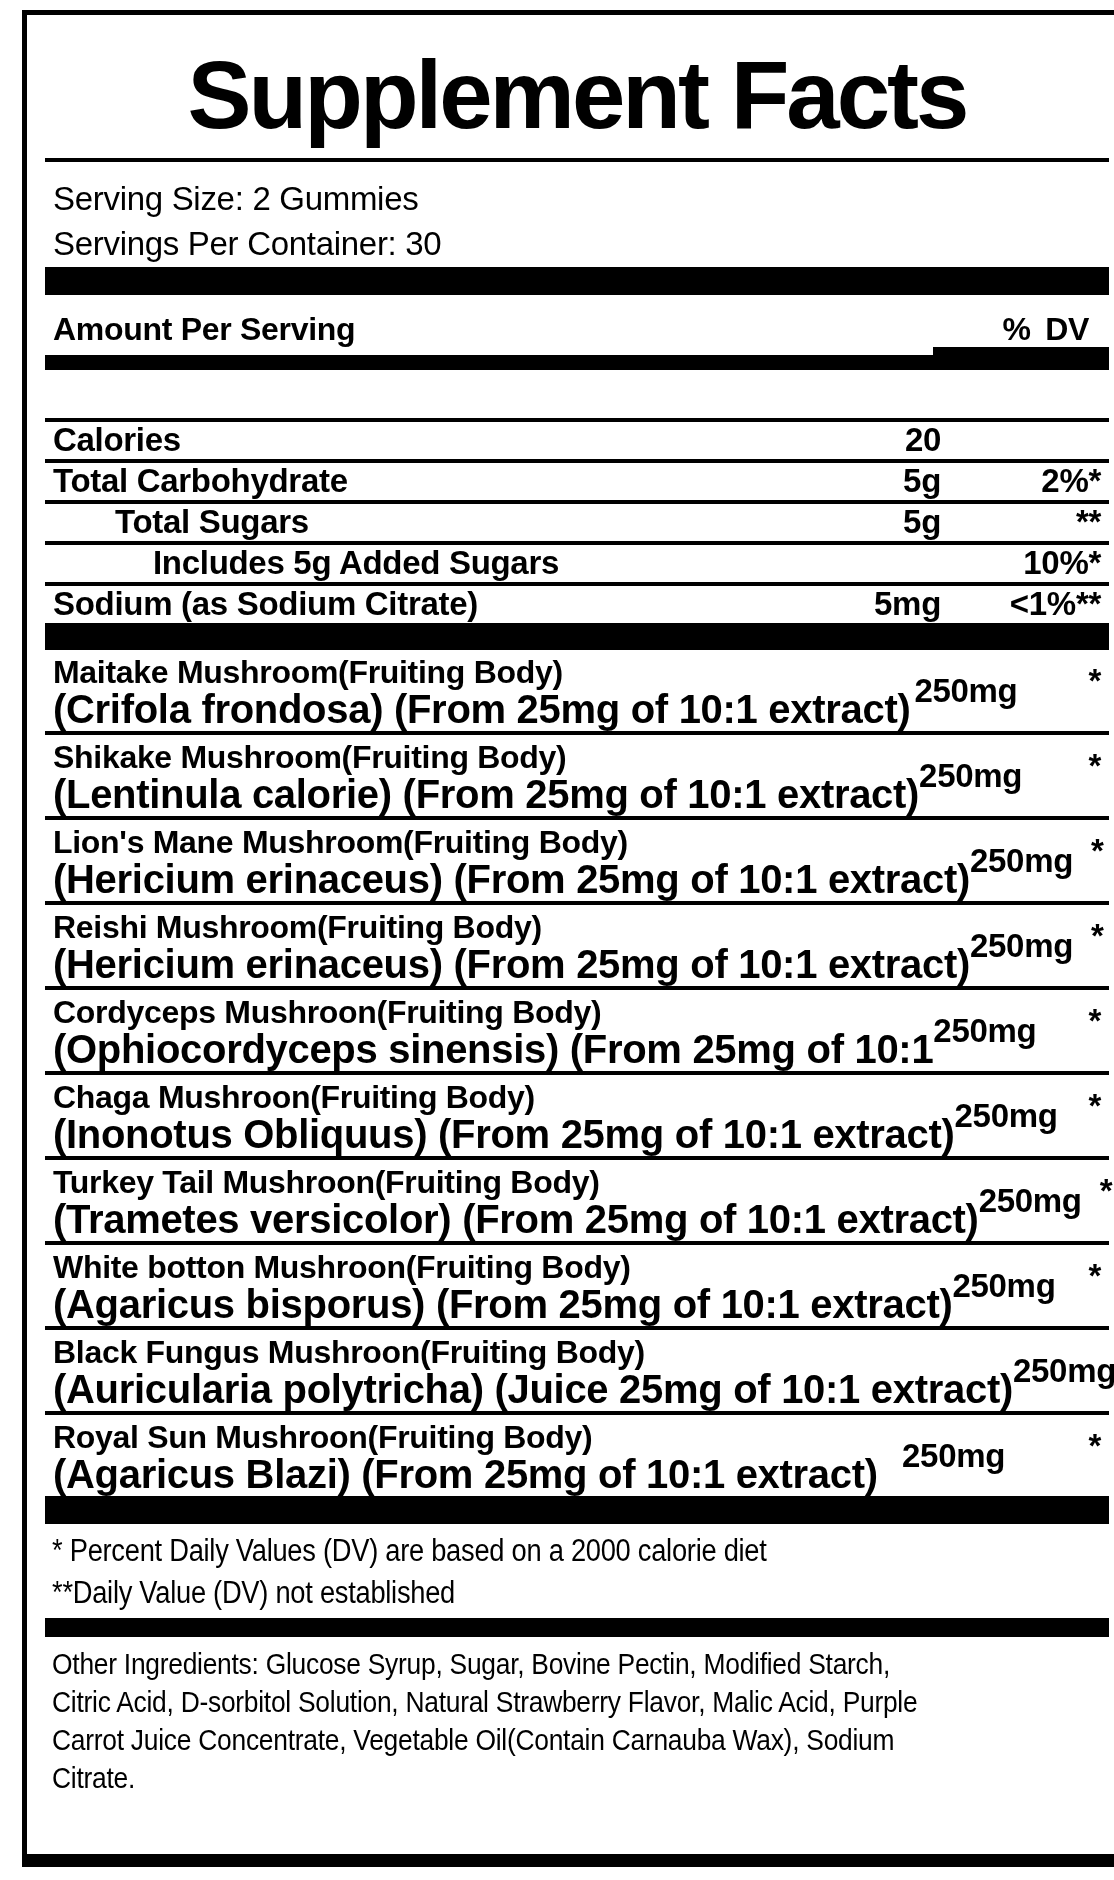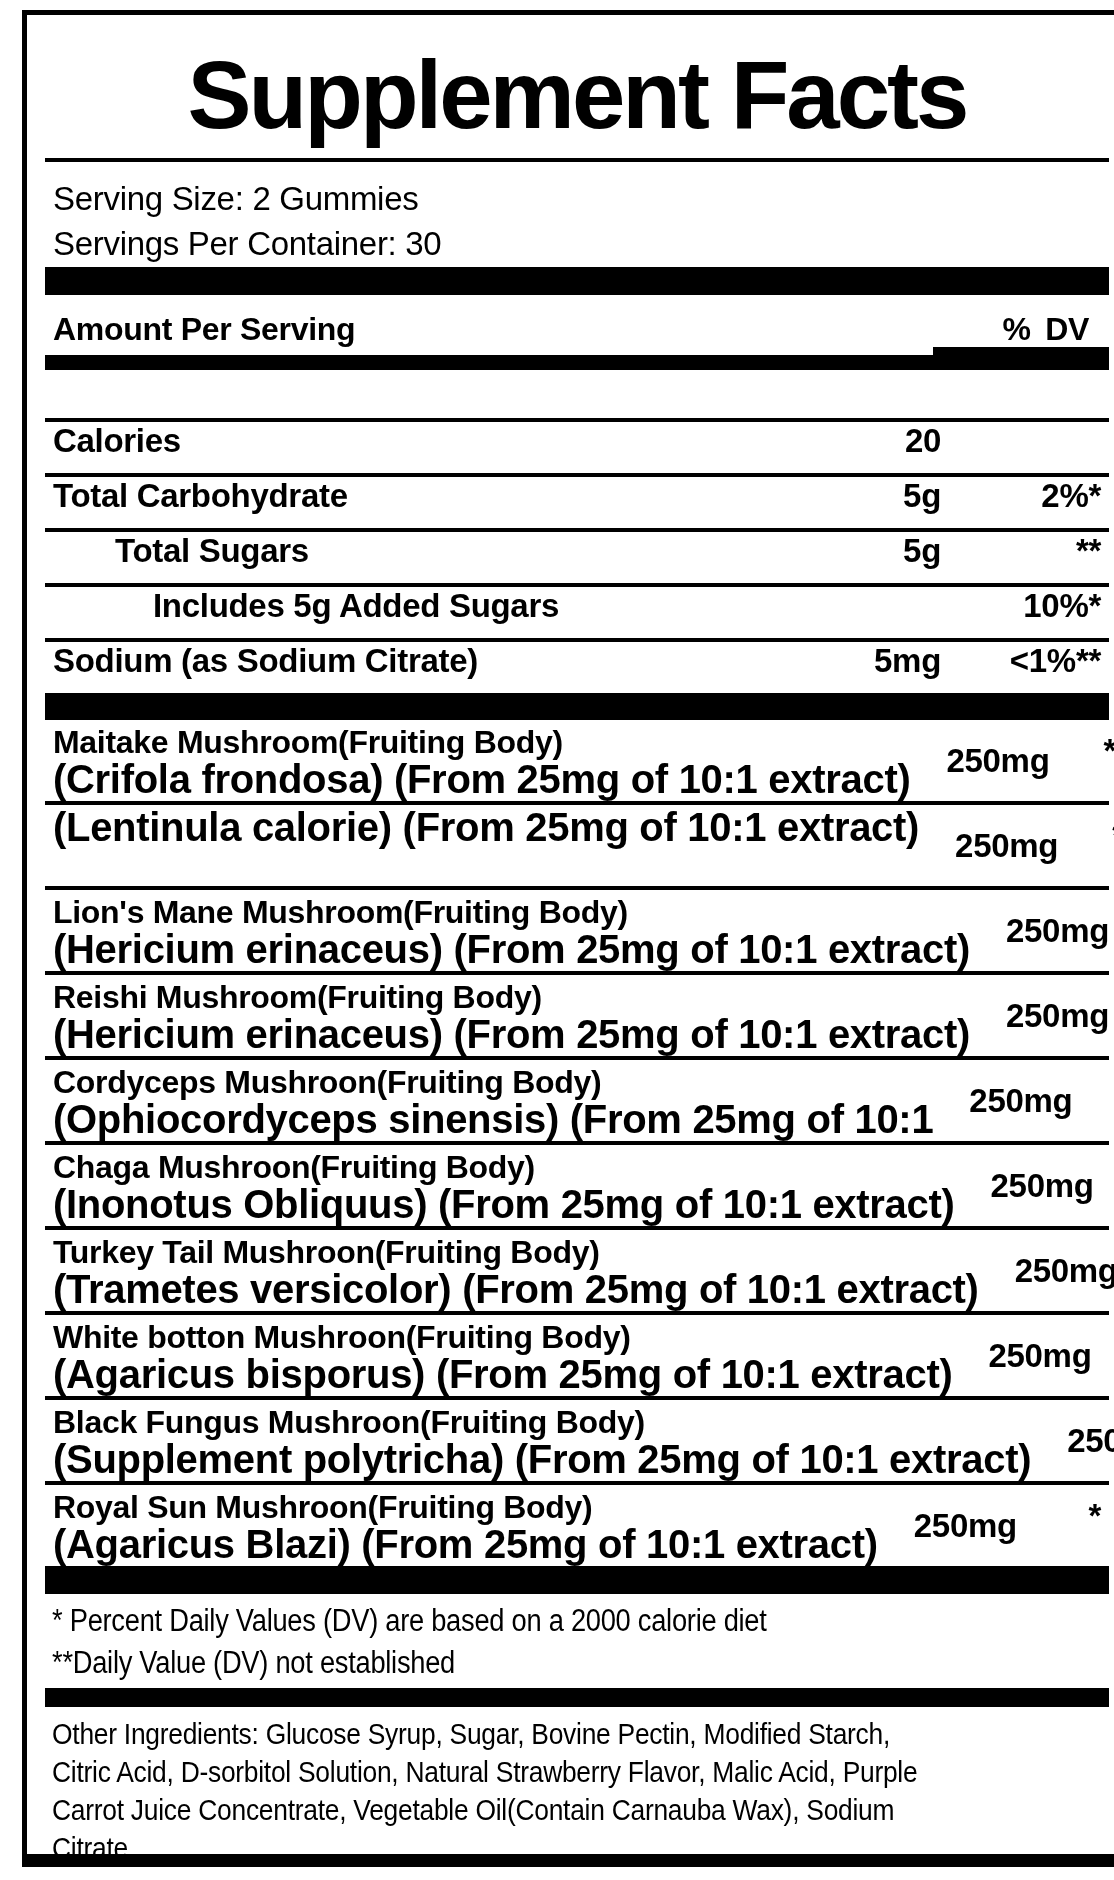--- a/index.html
+++ b/index.html
@@ -23,28 +23,28 @@
               padding-top:16px;box-sizing:border-box;}
   .aps{font-size:32px;font-weight:700;padding-left:8px;white-space:nowrap;}
   .dvh{font-size:32px;font-weight:700;padding-right:20px;word-spacing:6px;white-space:nowrap;}
 
   .bar-step{position:relative;height:23px;}
   .bar-step::before{content:"";position:absolute;left:0;right:0;bottom:0;height:15px;background:#000;}
   .bar-step .step{position:absolute;right:0;bottom:0;width:176px;height:23px;background:#000;}
 
   .gap{height:48px;}
 
-  .nrow{height:51px;display:flex;align-items:flex-start;font-size:33px;font-weight:700;box-sizing:border-box;}
+  .nrow{height:37px;display:flex;align-items:flex-end;font-size:33px;font-weight:700;box-sizing:border-box;}
   .nlabel{flex:1;padding-left:8px;white-space:nowrap;}
   .ind1 .nlabel{padding-left:70px;}
   .ind2 .nlabel{padding-left:108px;}
   .amt{width:250px;text-align:right;padding-right:18px;box-sizing:border-box;white-space:nowrap;}
   .dv{width:150px;text-align:right;padding-right:8px;box-sizing:border-box;white-space:nowrap;}
 
-  .mrow{height:81px;display:flex;align-items:center;box-sizing:border-box;gap:36px;}
+  .mrow{height:81px;display:flex;align-items:center;box-sizing:border-box;}
   .mtext{flex:1;padding-left:8px;padding-top:4px;align-self:flex-start;box-sizing:border-box;}
   .mname{font-size:32px;font-weight:700;line-height:37px;white-space:nowrap;}
   .mdetail{font-size:40px;font-weight:700;line-height:37px;white-space:nowrap;}
   .mrow .amt,.mrow .dv{font-size:33px;font-weight:700;}
   .mrow .dv{align-self:flex-start;padding-top:12px;}
 
   .footnotes{height:94px;padding-top:6px;box-sizing:border-box;}
   .fline{font-size:31px;font-weight:400;line-height:42px;padding-left:8px;white-space:nowrap;
          transform:scaleX(0.88);transform-origin:left center;}
 
@@ -125,20 +125,21 @@
           <div class="mname">Maitake Mushroom(Fruiting Body)</div>
           <div class="mdetail">(Crifola frondosa) (From 25mg of 10:1 extract)</div>
         </div>
         <div class="amt">250mg</div>
         <div class="dv">*</div>
       </div>
       <div class="rule"></div>
 
       <div class="mrow">
         <div class="mtext">
+          <div class="mname">Shikake Mushroom(Fruiting Body)</div>
           <div class="mdetail">(Lentinula calorie) (From 25mg of 10:1 extract)</div>
         </div>
         <div class="amt">250mg</div>
         <div class="dv">*</div>
       </div>
       <div class="rule"></div>
 
       <div class="mrow">
         <div class="mtext">
           <div class="mname">Lion's Mane Mushroom(Fruiting Body)</div>
@@ -195,21 +196,21 @@
           <div class="mdetail">(Agaricus bisporus) (From 25mg of 10:1 extract)</div>
         </div>
         <div class="amt">250mg</div>
         <div class="dv">*</div>
       </div>
       <div class="rule"></div>
 
       <div class="mrow">
         <div class="mtext">
           <div class="mname">Black Fungus Mushroon(Fruiting Body)</div>
-          <div class="mdetail">(Supplement polytricha) (From 25mg of 10:1 extract)</div>
+          <div class="mdetail">(Auricularia polytricha) (Juice 25mg of 10:1 extract)</div>
         </div>
         <div class="amt">250mg</div>
         <div class="dv">*</div>
       </div>
       <div class="rule"></div>
 
       <div class="mrow">
         <div class="mtext">
           <div class="mname">Royal Sun Mushroon(Fruiting Body)</div>
           <div class="mdetail">(Agaricus Blazi) (From 25mg of 10:1 extract)</div>

